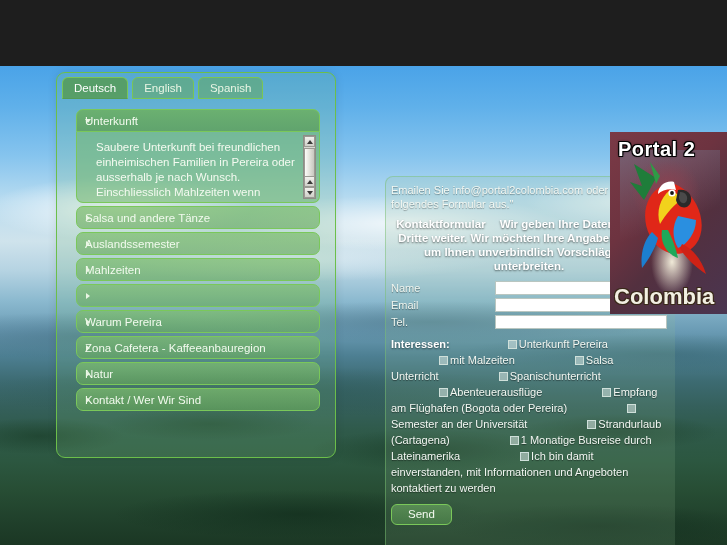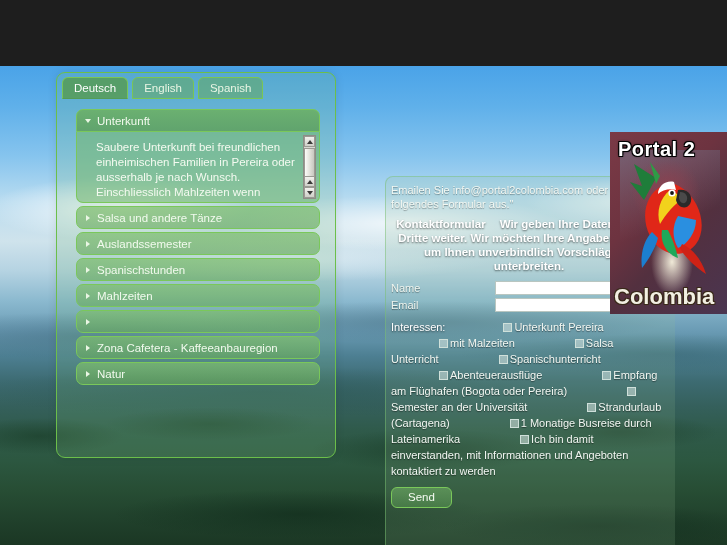--- a/index.html
+++ b/index.html
@@ -122,21 +122,21 @@
     background: rgba(85,155,80,.82);
     color: #ffffff;
     border-bottom-color: rgba(85,155,80,.82);
   }
 
   #accordion {
     position: absolute; left: 19px; top: 36px; width: 244px;
   }
   .acc-header {
     position: relative; height: 23px; line-height: 22px;
-    margin-bottom: 3px; padding-left: 20px;
+    margin-bottom: 3px; padding-left: 8px;
     border: 1px solid #7ac85a; border-radius: 7px;
     background: linear-gradient(to bottom, rgba(126,190,110,.72), rgba(104,170,92,.62));
     color: #f2faee; font-size: 11.5px; cursor: pointer;
     overflow: hidden; white-space: nowrap; text-overflow: ellipsis;
   }
   .acc-header.open {
     background: linear-gradient(to bottom, rgba(108,176,96,.86), rgba(92,158,84,.80));
     border-radius: 7px 7px 0 0;
     margin-bottom: 0;
   }
@@ -218,21 +218,21 @@
   .finput {
     flex: 1 1 auto; height: 14px;
     background: #ffffff; border: 1px solid #b9c6c0;
     font-family: "Liberation Sans", sans-serif; font-size: 11px;
     padding: 0 2px; color: #222;
   }
   .frow.tall .finput { margin-top: 14px; }
 
   #interests { margin-top: 7px; line-height: 16px; }
   #interests .lbl {
-    font-weight: normal; font-size: 11px; color: #ffffff;
+    font-weight: bold; font-size: 11px; color: #ffffff;
     text-shadow: 0 1px 2px rgba(0,0,0,.55); margin-right: 10px;
   }
   .cb {
     display: inline-block; width: 9px; height: 9px; margin-right: 2px;
     vertical-align: -1px;
     background: rgba(215,230,225,.55);
     border: 1px solid #cfe0da;
   }
   .cbtext {
     font-size: 11px; color: #f2f7f2;
@@ -294,36 +294,40 @@
         <div class="acc-header">
           <span class="acc-arrow"></span>
           <span>Salsa und andere Tänze</span>
         </div>
         <div class="acc-header">
           <span class="acc-arrow"></span>
           <span>Auslandssemester</span>
         </div>
         <div class="acc-header">
           <span class="acc-arrow"></span>
-          <span>Spanischstunden</span>
-        </div>
-        <div class="acc-header">
-          <span class="acc-arrow"></span>
           <span>Mahlzeiten</span>
         </div>
         <div class="acc-header">
           <span class="acc-arrow"></span>
         </div>
         <div class="acc-header">
           <span class="acc-arrow"></span>
+          <span>Warum Pereira</span>
+        </div>
+        <div class="acc-header">
+          <span class="acc-arrow"></span>
           <span>Zona Cafetera - Kaffeeanbauregion</span>
         </div>
         <div class="acc-header">
           <span class="acc-arrow"></span>
           <span>Natur</span>
+        </div>
+        <div class="acc-header">
+          <span class="acc-arrow"></span>
+          <span>Kontakt / Wer Wir Sind</span>
         </div>
 
       </div>
     </div>
 
     <div id="right-panel">
 
       <div id="intro">Emailen Sie info@portal2colombia.com oder füllen Sie folgendes Formular aus."</div>
 
       <div id="form-heading">
@@ -333,20 +337,24 @@
       <div class="frow">
         <div class="flabel">Name</div>
         <input class="finput" type="text" placeholder="" style="">
       </div>
 
       <div class="frow">
         <div class="flabel">Email</div>
         <input class="finput" type="text" placeholder="" style="">
       </div>
 
+      <div class="frow">
+        <div class="flabel">Tel.</div>
+        <input class="finput" type="text" placeholder="" style="">
+      </div>
 
 
 
       <div id="interests">
         <span class="lbl">Interessen:</span><span class="cbgroup"><span class="cb"></span><span class="cbtext">Unterkunft Pereira</span></span><span class="cbgroup"><span class="cb"></span><span class="cbtext">mit Malzeiten</span></span><span class="cbgroup"><span class="cb"></span><span class="cbtext">Salsa Unterricht</span></span><span class="cbgroup"><span class="cb"></span><span class="cbtext">Spanischunterricht</span></span><span class="cbgroup"><span class="cb"></span><span class="cbtext">Abenteuerausflüge</span></span><span class="cbgroup"><span class="cb"></span><span class="cbtext">Empfang am Flüghafen (Bogota oder Pereira)</span></span><span class="cbgroup"><span class="cb"></span><span class="cbtext">Semester an der Universität</span></span><span class="cbgroup"><span class="cb"></span><span class="cbtext">Strandurlaub (Cartagena)</span></span><span class="cbgroup"><span class="cb"></span><span class="cbtext">1 Monatige Busreise durch Lateinamerika</span></span><span class="cbgroup"><span class="cb"></span><span class="cbtext">Ich bin damit einverstanden, mit Informationen und Angeboten kontaktiert zu werden</span></span>
       </div>
 
       <div id="send-btn">Send</div>
 
     </div>

